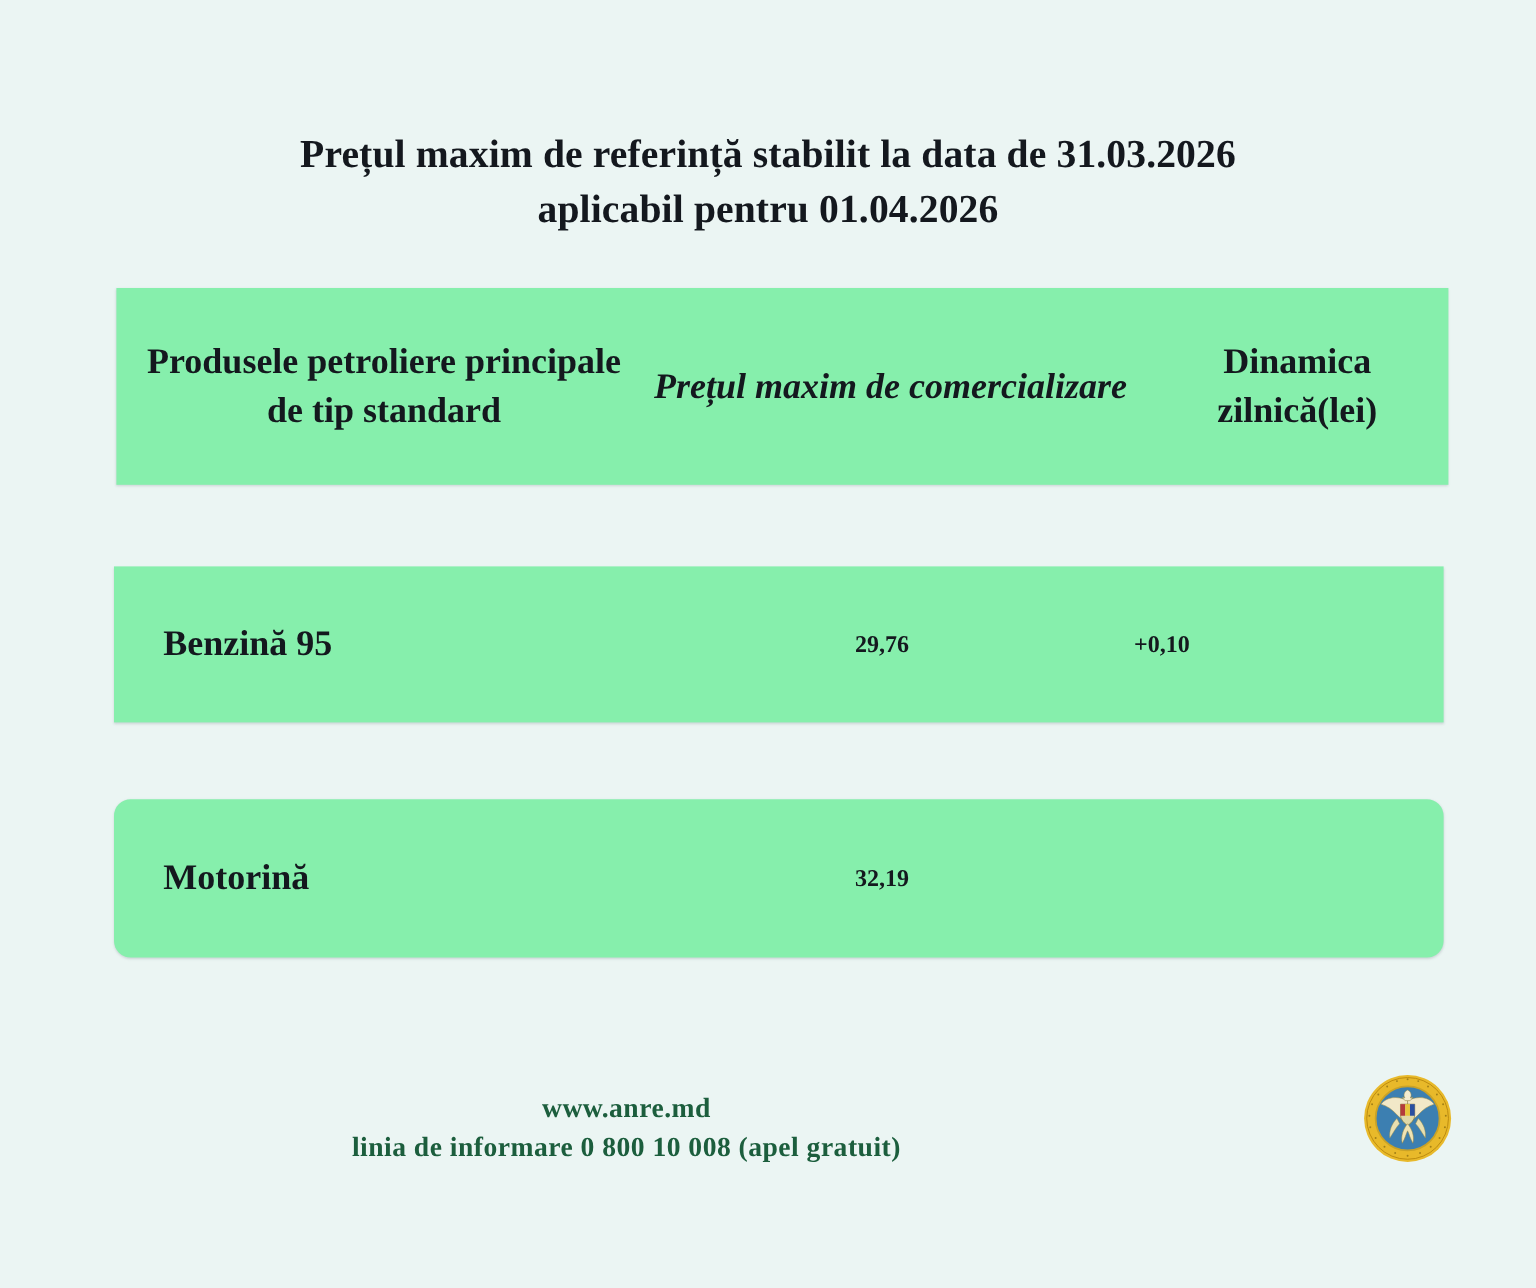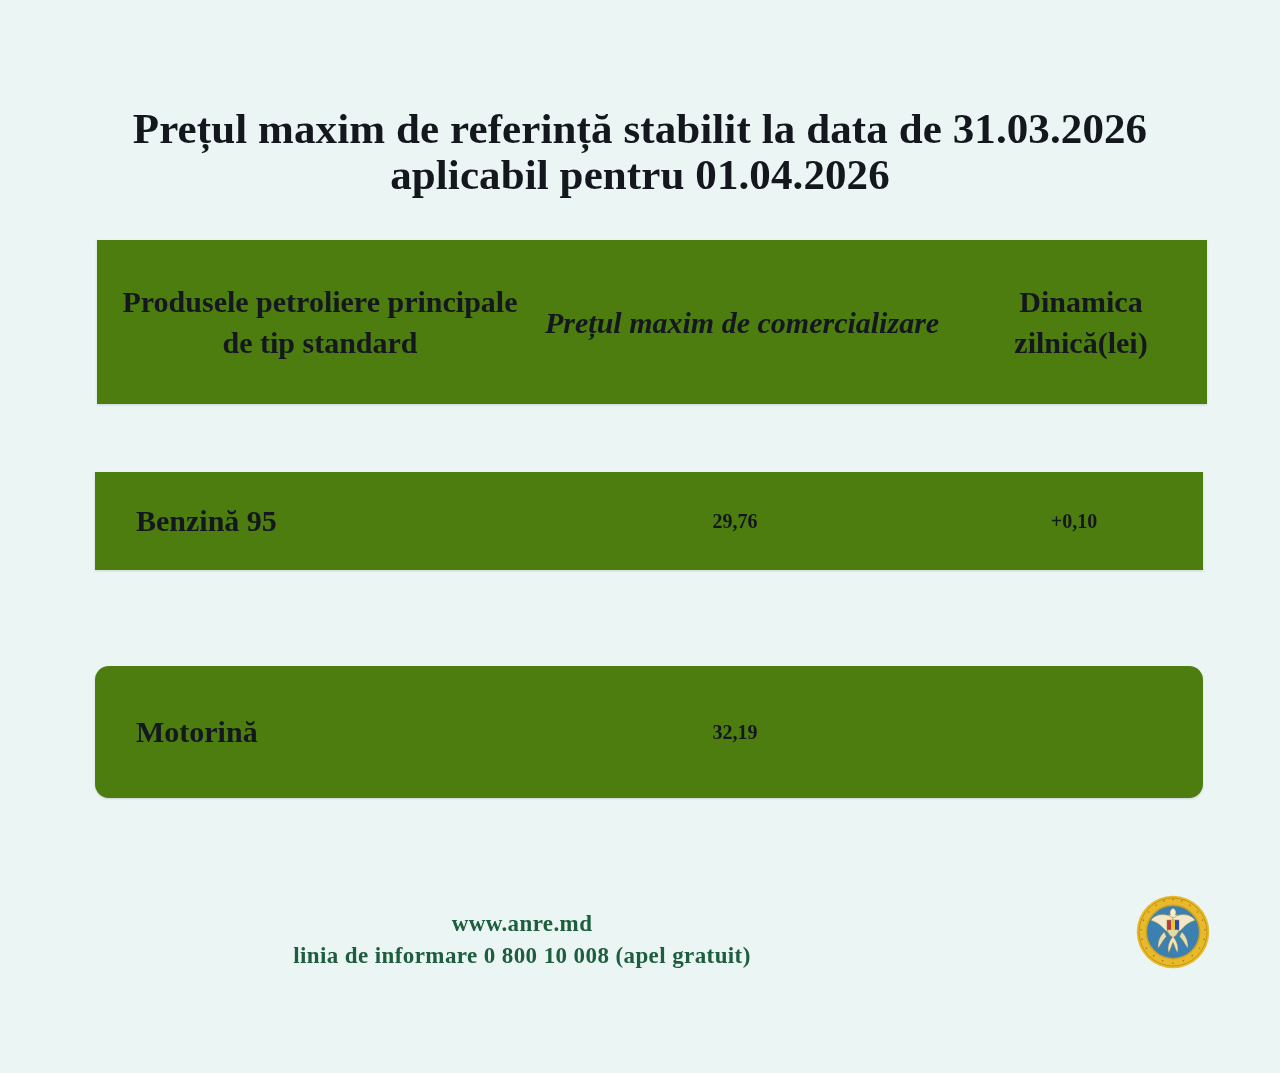--- a/index.html
+++ b/index.html
@@ -18,54 +18,54 @@
 
   
   .title-block {
     position: absolute;
     left: 0;
     top: 106px;
     width: 1280px;
     text-align: center;
   }
   .title-line {
-    font-size: 43px;
+    font-size: 33px;
     font-weight: bold;
     line-height: 46px;
     letter-spacing: 0.1px;
     color: #14181e;
     white-space: nowrap;
   }
 
   
   .table-wrap {
     position: absolute;
     left: 0;
     top: 0;
     width: 1280px;
     height: 1073px;
   }
 
   .band {
     position: absolute;
-    background: #4d7c0f;
+    background: #86efac;
     box-shadow: 0 1px 2px rgba(90,100,115,0.22);
   }
 
   .header-band {
     left: 97px;
     top: 240px;
     width: 1110px;
     height: 164px;
   }
   .row-band {
     left: 95px;
     top: 472px;
     width: 1108px;
-    height: 98px;
+    height: 130px;
   }
   .row-band.second {
     top: 666px;
     height: 132px;
     border-radius: 14px;
   }
 
   
   .cells {
     position: absolute;
@@ -73,21 +73,21 @@
   }
   .cell {
     position: absolute;
     top: 0;
     height: 100%;
     display: flex;
     align-items: center;
   }
   .cell.c1 { left: 0;    width: 420px; }
   .cell.c2 { left: 420px; width: 420px; justify-content: center; }
-  .cell.c3 { left: 840px; width: 268px; justify-content: center; }
+  .cell.c3 { left: 840px; width: 268px; }
 
   
   .header-band .cell { align-items: center; }
   .header-band .cell.c1 { left: 8px;  width: 430px; justify-content: center; }
   .header-band .cell.c2 { left: 448px; width: 410px; justify-content: flex-start; font-style: italic; }
   .header-band .cell.c3 { left: 858px; width: 252px; justify-content: flex-start; }
 
   .head-text {
     font-size: 30px;
     font-weight: bold;

